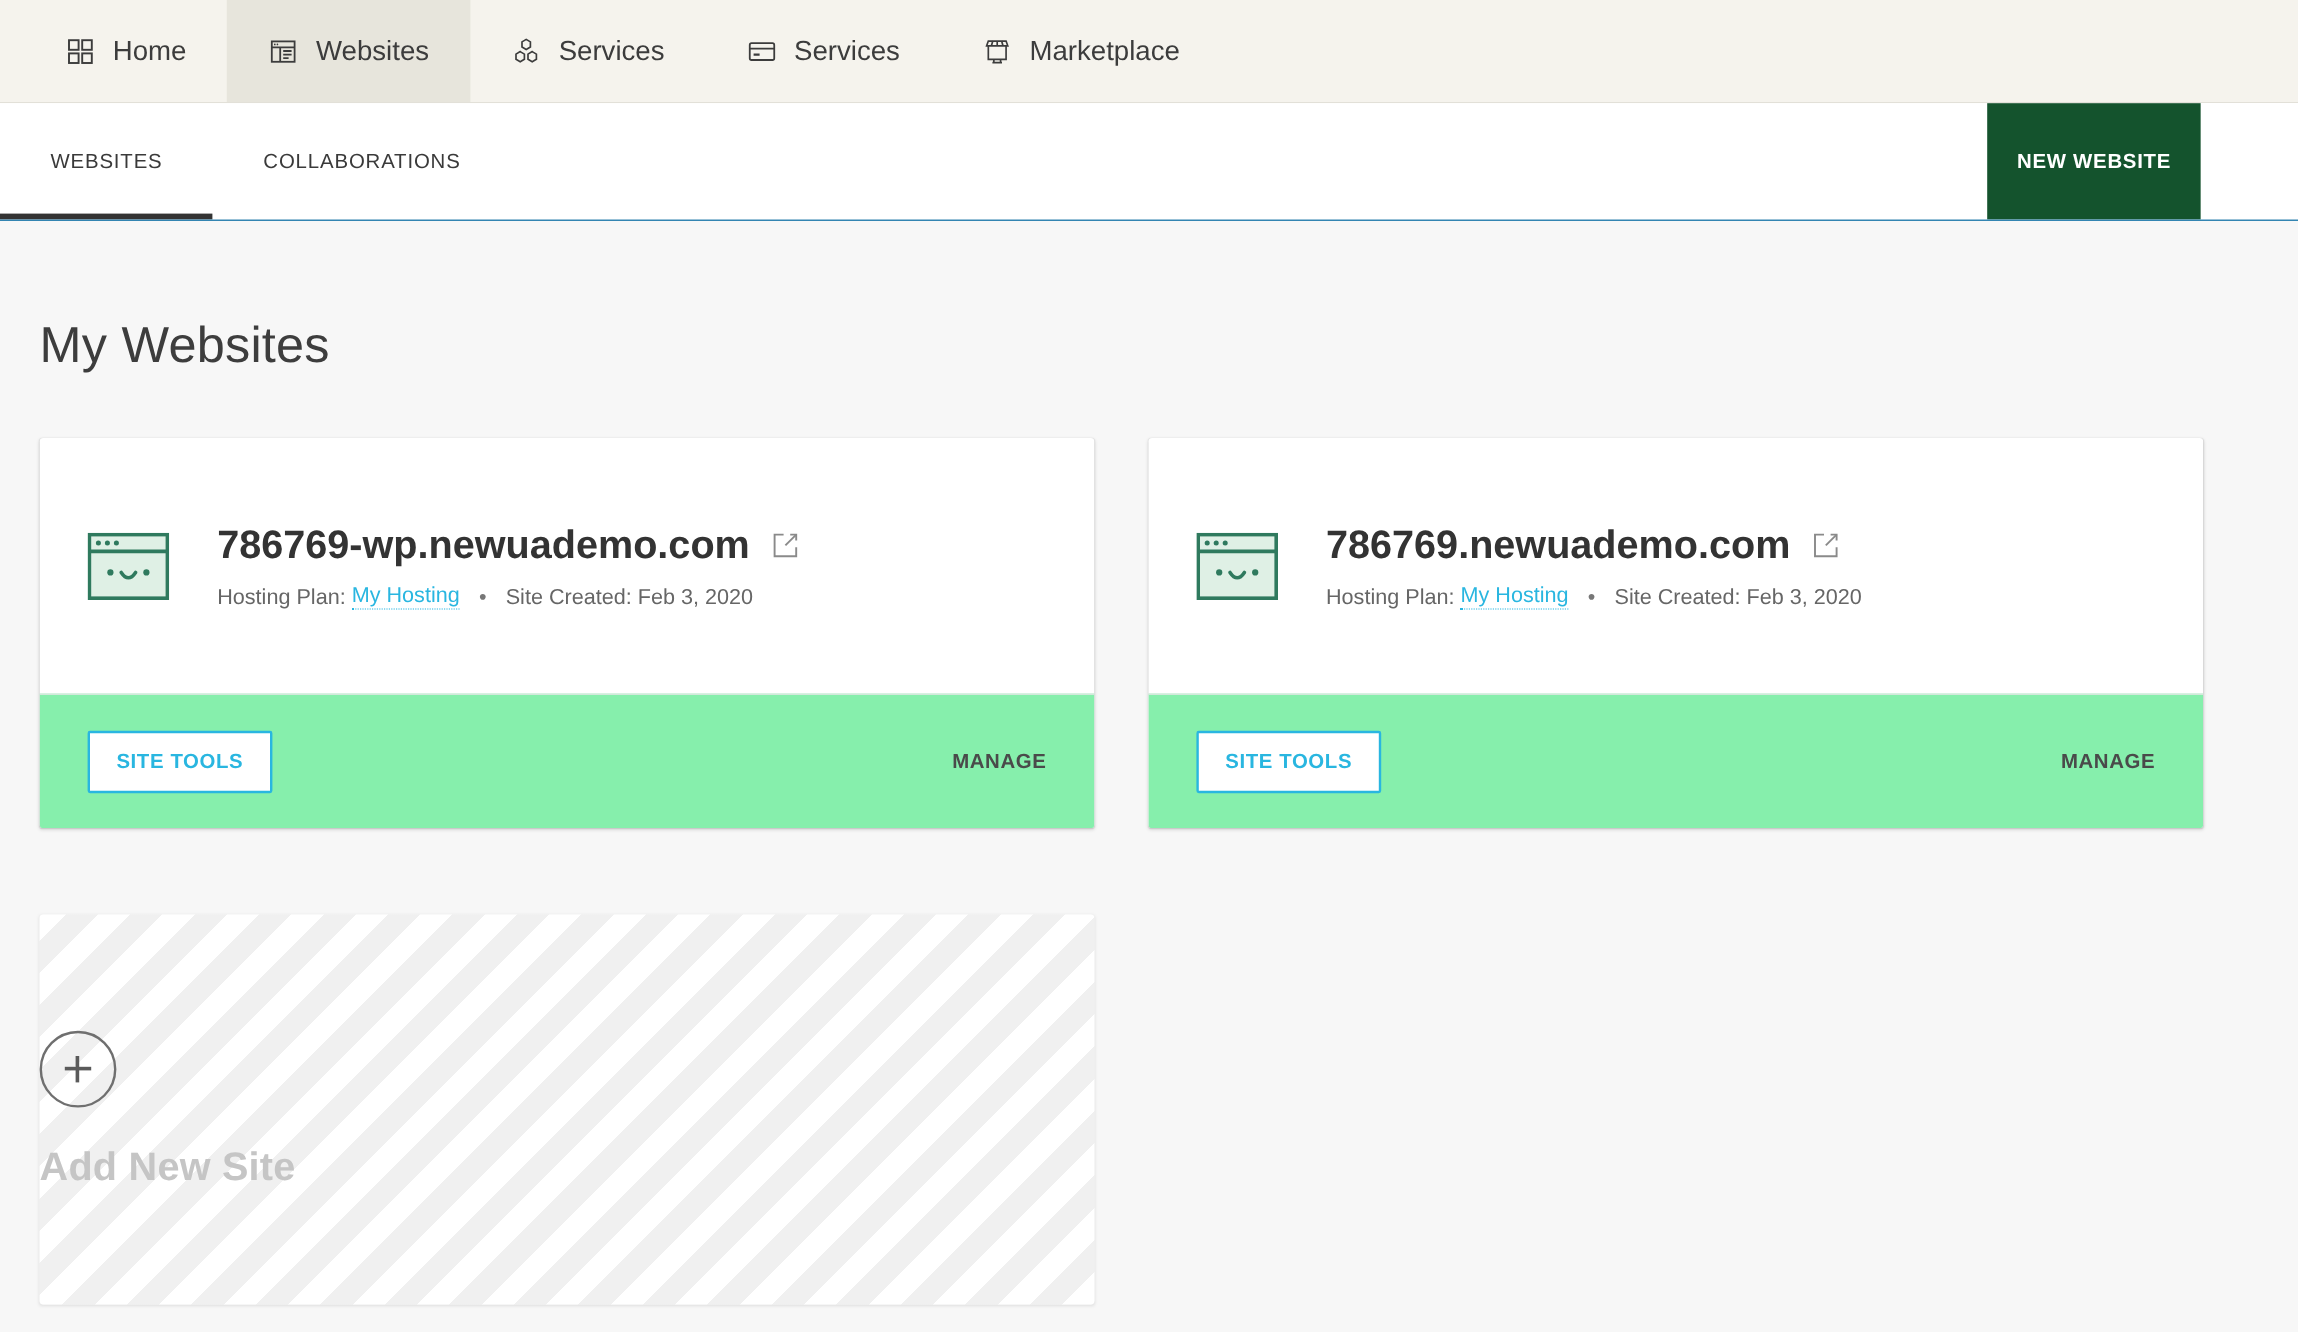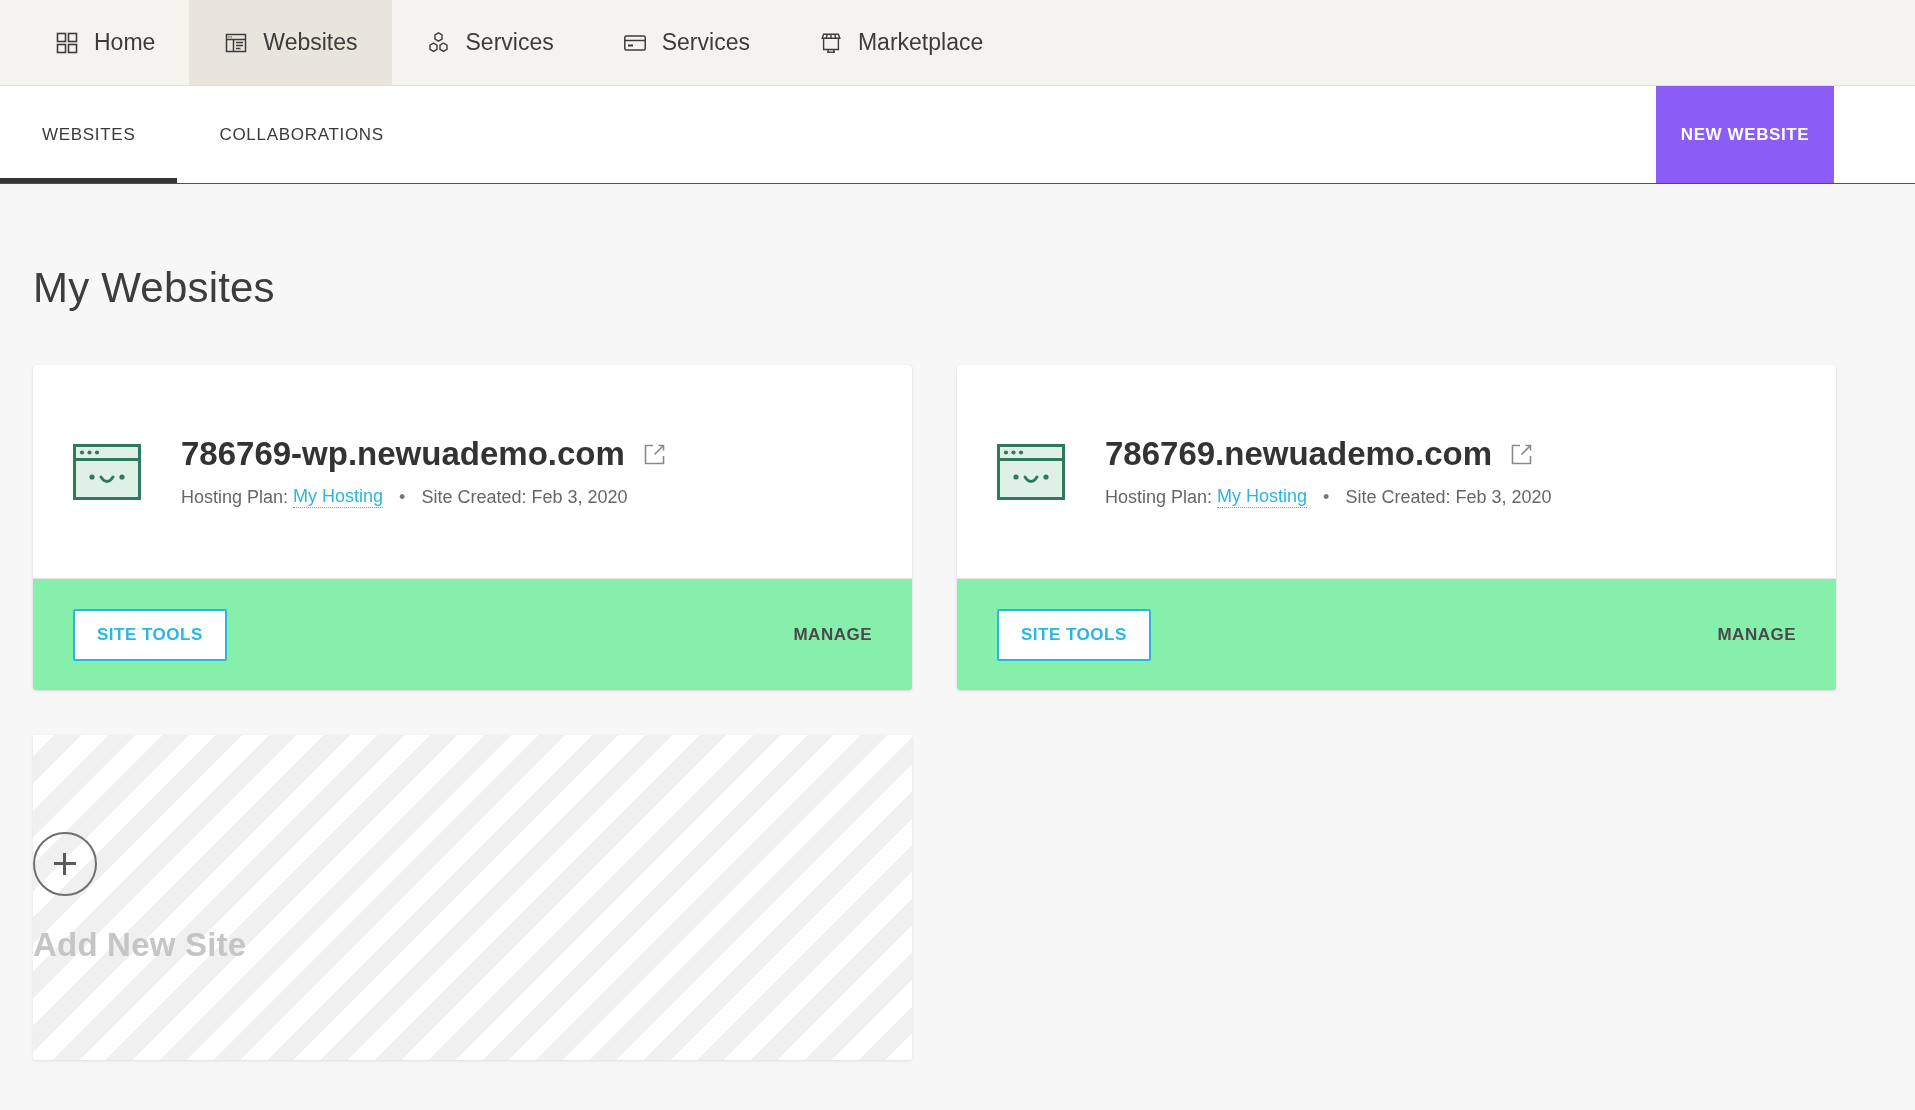--- a/index.html
+++ b/index.html
@@ -46,21 +46,21 @@
     color: #3a3a3a;
     cursor: pointer; user-select: none;
   }
   .subtab .underline {
     position: absolute; left: 0; right: 0; bottom: 0; height: 5px; background: transparent;
   }
   .subtab.active .underline { background: #333333; }
   .subnav-spacer { flex: 1; }
   .new-website-btn {
     width: 178px;
-    background: #8b5cf6; color: #ffffff;
+    background: #14532d; color: #ffffff;
     display: flex; align-items: center; justify-content: center;
     font-size: 17px; font-weight: bold; letter-spacing: 0.6px;
     cursor: pointer; user-select: none;
     border: none;
     font-family: "Liberation Sans", sans-serif;
   }
   .subnav-right-fill { width: 81px; background: #ffffff; }
 
   
   .main {
@@ -71,21 +71,21 @@
   }
   .page-title {
     position: absolute; left: 33px; top: 80px;
     font-size: 42px; font-weight: 300; color: #3d3d3d;
     letter-spacing: 0.2px;
   }
 
   .cards {
     position: absolute; left: 33px; top: 181px;
     width: 1850px;
-    display: flex; flex-wrap: wrap; gap: 45px 45px;
+    display: flex; flex-wrap: wrap; gap: 72px 45px;
   }
 
   
   .site-card {
     width: 879px; height: 325px;
     background: #ffffff;
     border-radius: 3px;
     box-shadow: 0 1px 3px rgba(0,0,0,0.13), 0 0 1px rgba(0,0,0,0.10);
     display: flex; flex-direction: column;
     overflow: hidden;

